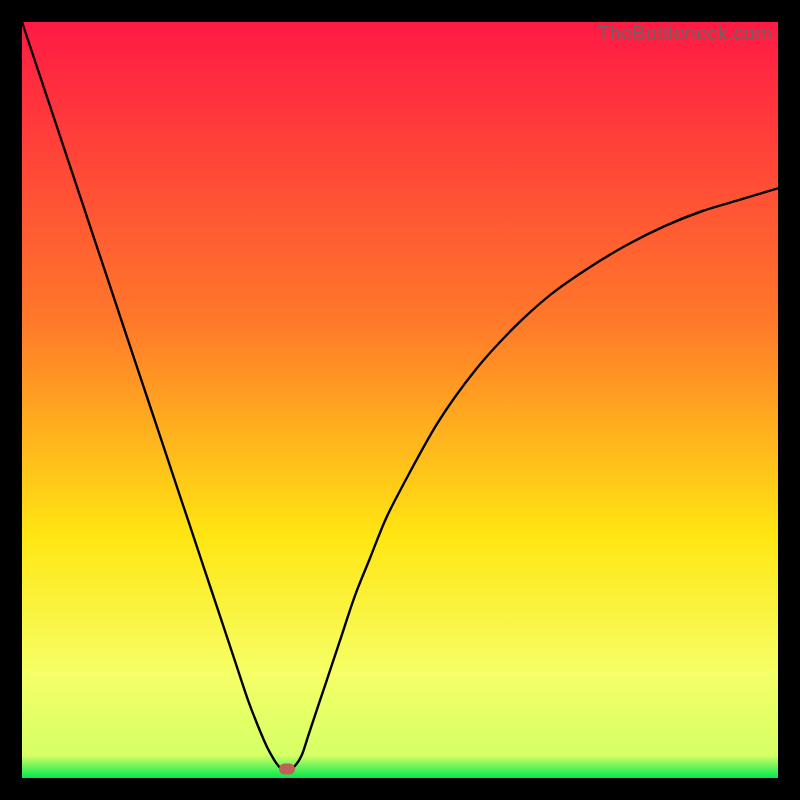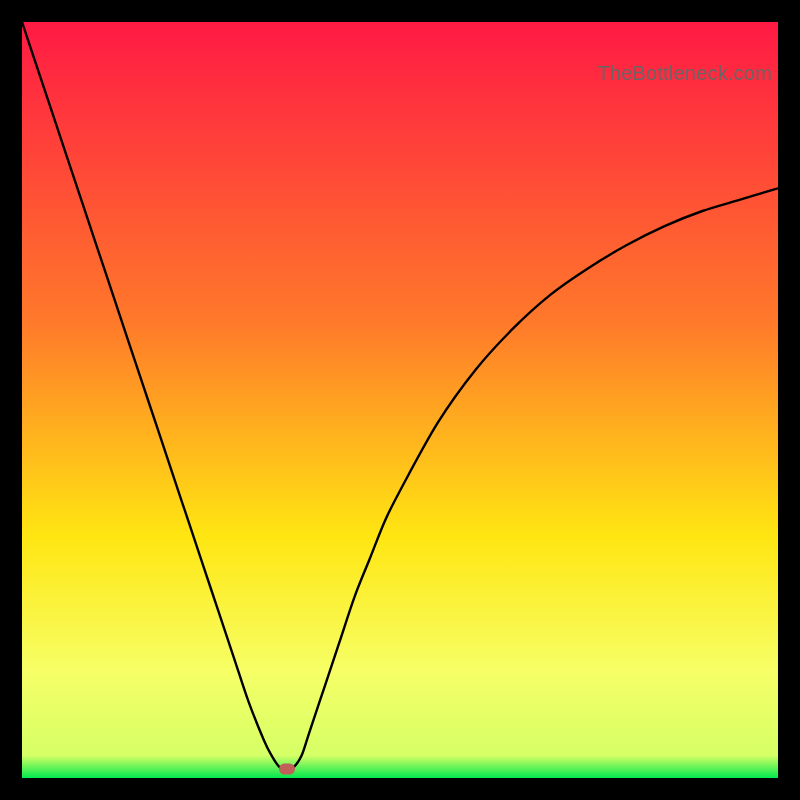--- a/index.html
+++ b/index.html
@@ -28,21 +28,20 @@
   }
   .watermark {
     position: absolute;
     top: 0;
     right: 6px;
     color: #666;
     font-size: 20px;
     font-weight: 500;
     letter-spacing: 0.2px;
     user-select: none;
-    margin-top: 40px;
   }
   .marker {
     position: absolute;
     width: 16px;
     height: 11px;
     background: #c06058;
     border-radius: 6px;
     transform: translate(-50%, -50%);
   }
 </style>

